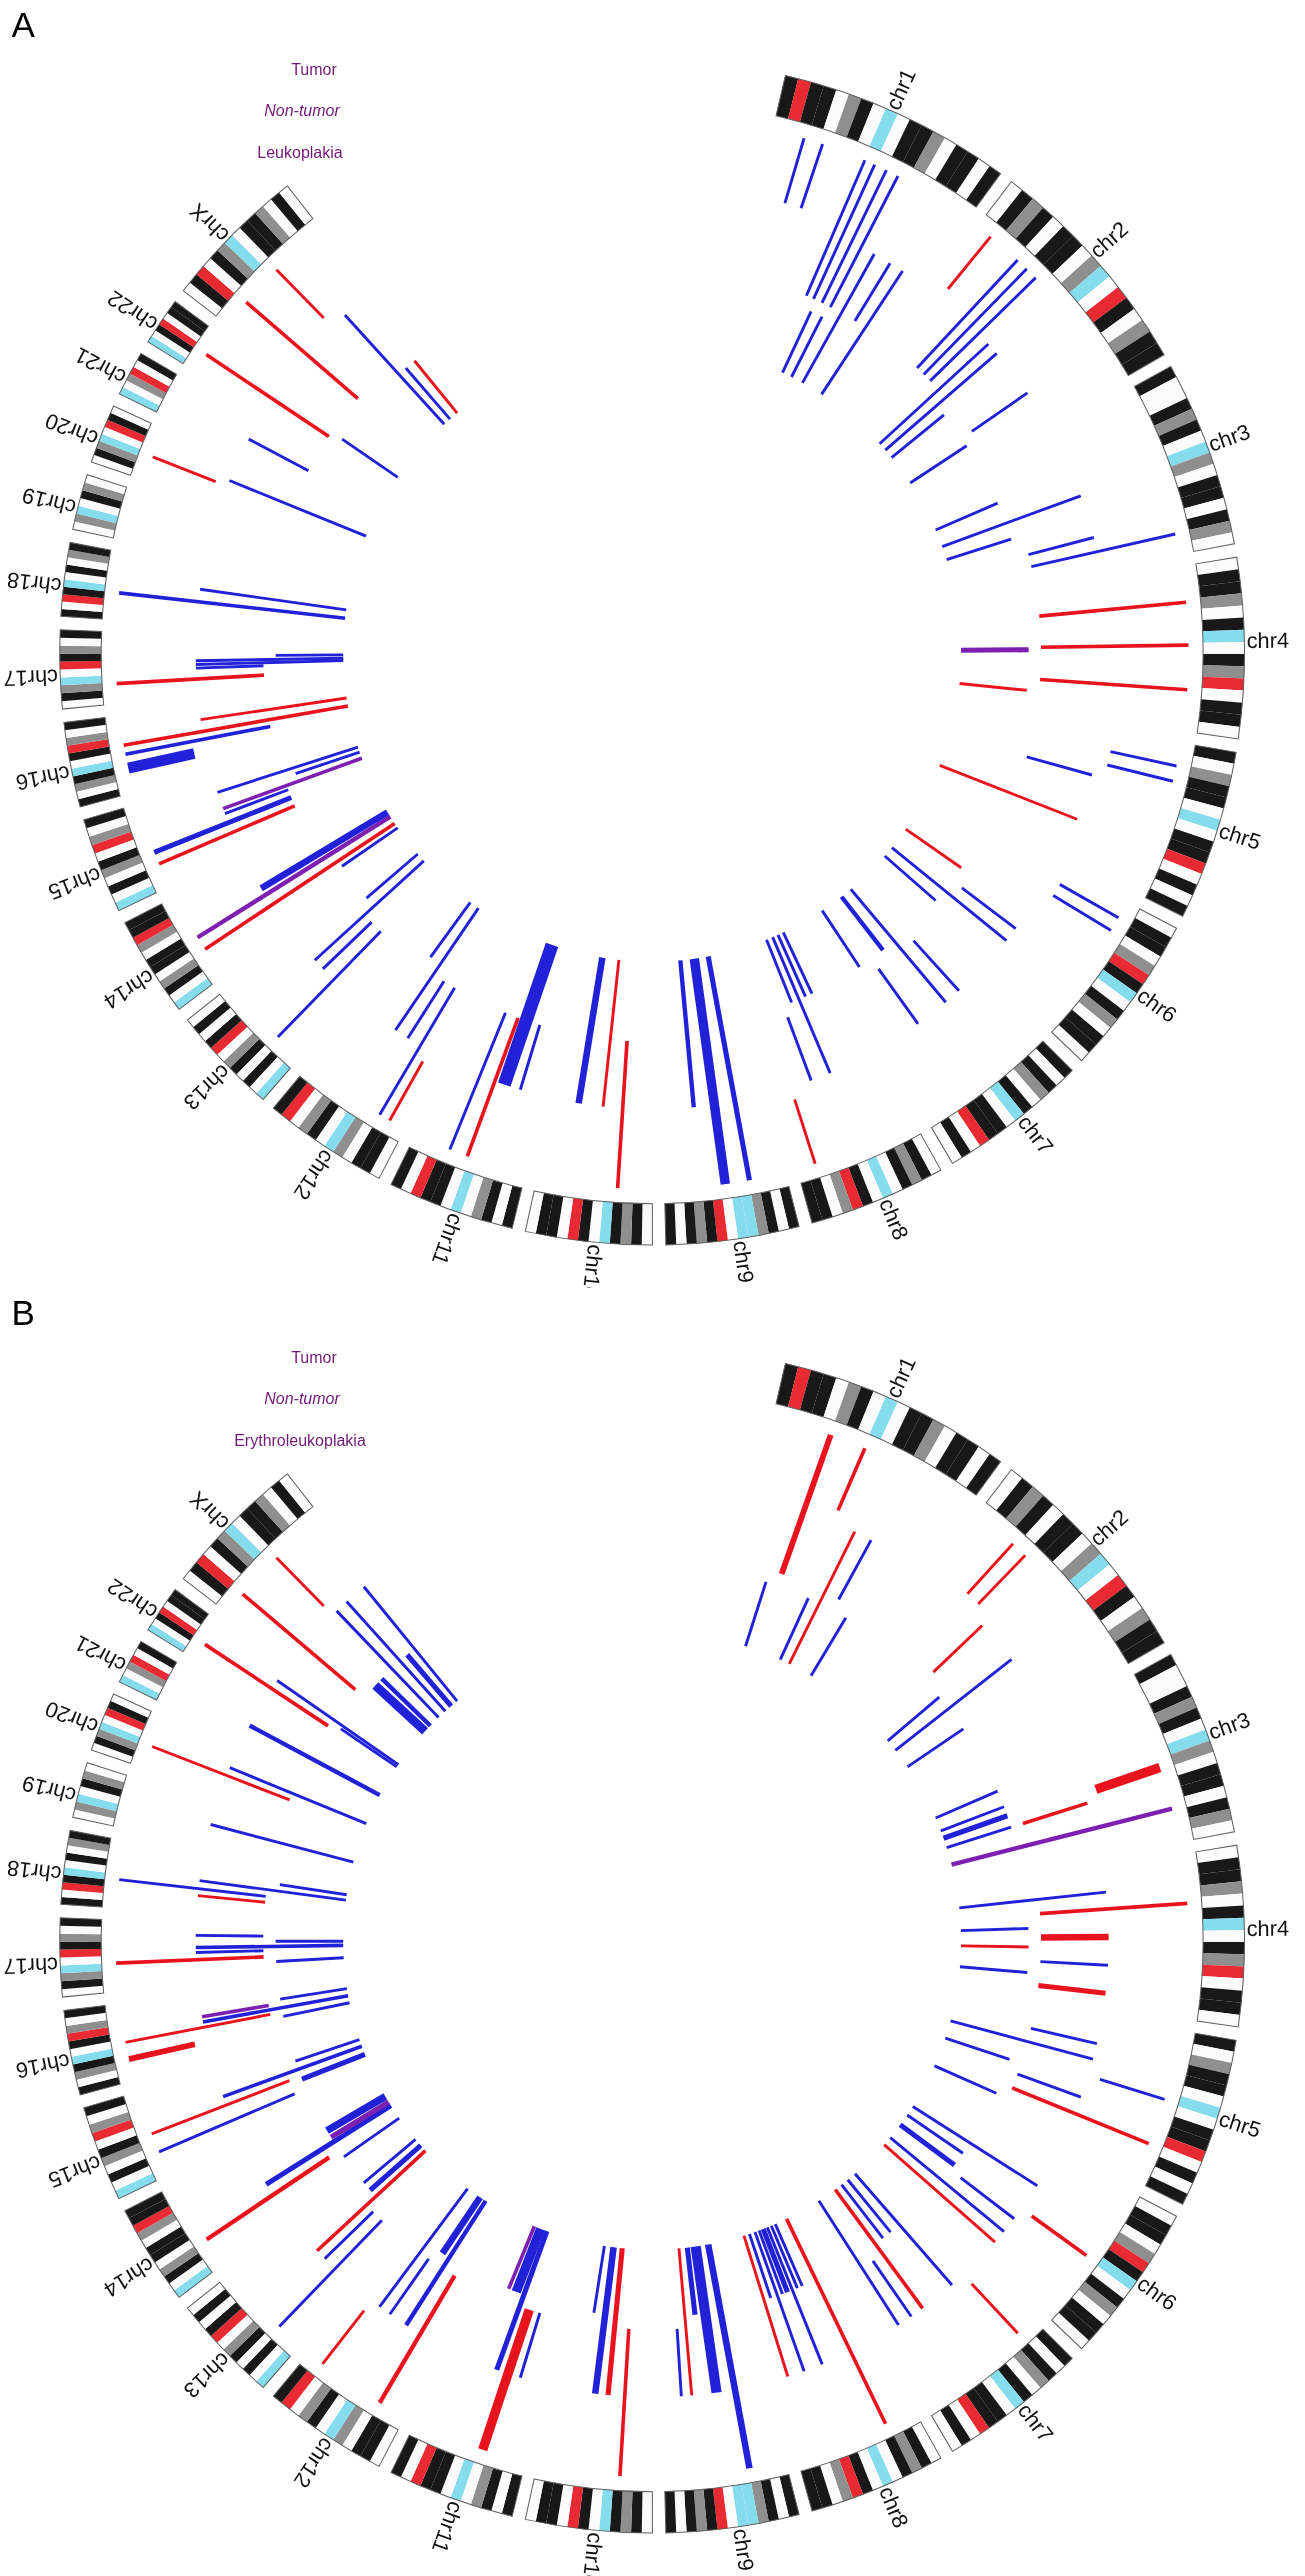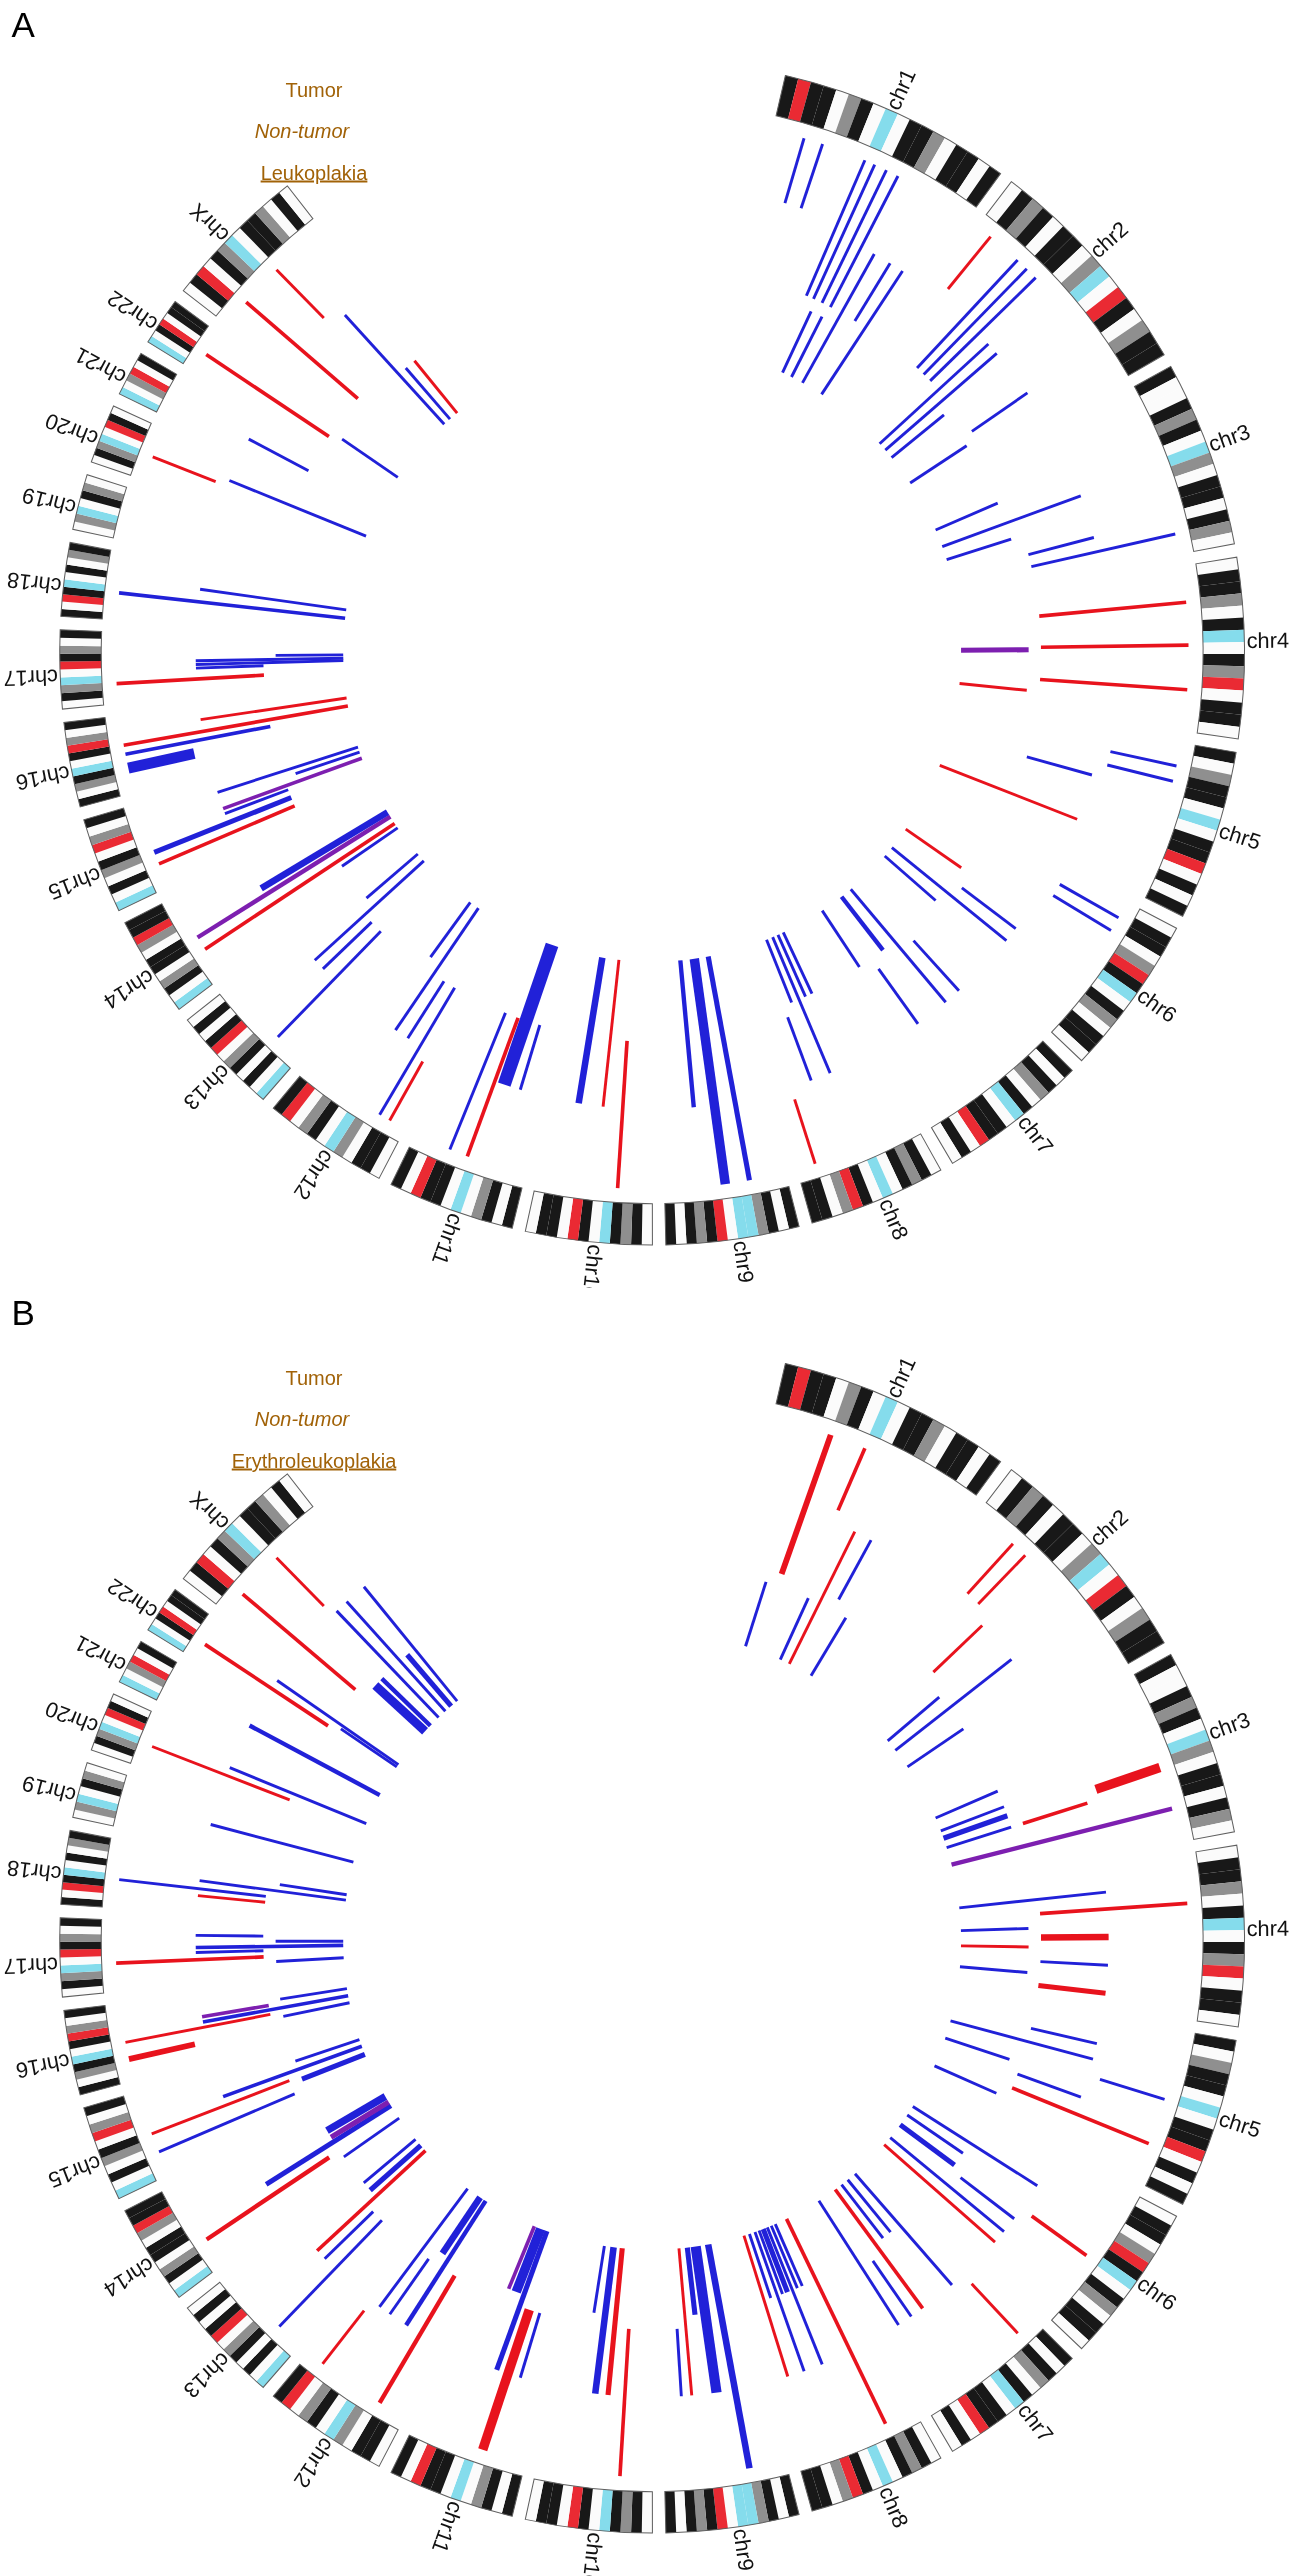--- a/index.html
+++ b/index.html
@@ -9,25 +9,25 @@
   .panel-a{height:1288px;}
   .panel-b{height:1288px;}
   .panel svg{position:absolute;left:0;top:0;}
   svg text{font-family:"Liberation Sans",sans-serif;}
   .panel-letter{
     position:absolute;left:11.6px;top:7.3px;
     font-size:35px;font-weight:400;color:#000;line-height:1;
   }
   .track-label{
     position:absolute;transform:translate(-50%,-50%);
-    font-size:20px;color:#a16207;white-space:nowrap;margin-top:20px;
+    font-size:16px;color:#701a75;white-space:nowrap;
   }
   .tl-0{left:314px;top:70px;}
   .tl-1{left:302px;top:111px;font-style:italic;}
-  .tl-2{left:314px;top:153px;text-decoration:underline;}
+  .tl-2{left:300px;top:153px;}
 </style>
 </head>
 <body>
 
 <div class="fig">
 
   <section class="panel panel-a" id="panel-0">
     <svg id="svg-0" width="1305" height="1288" viewBox="0 0 1795 1772">
         <g>
           <path d="M1080.3 103.9 A815 815 0 0 1 1098.0 108.2 L1084.0 163.4 A758 758 0 0 0 1067.5 159.4 Z" fill="#181818" stroke="none"></path>

